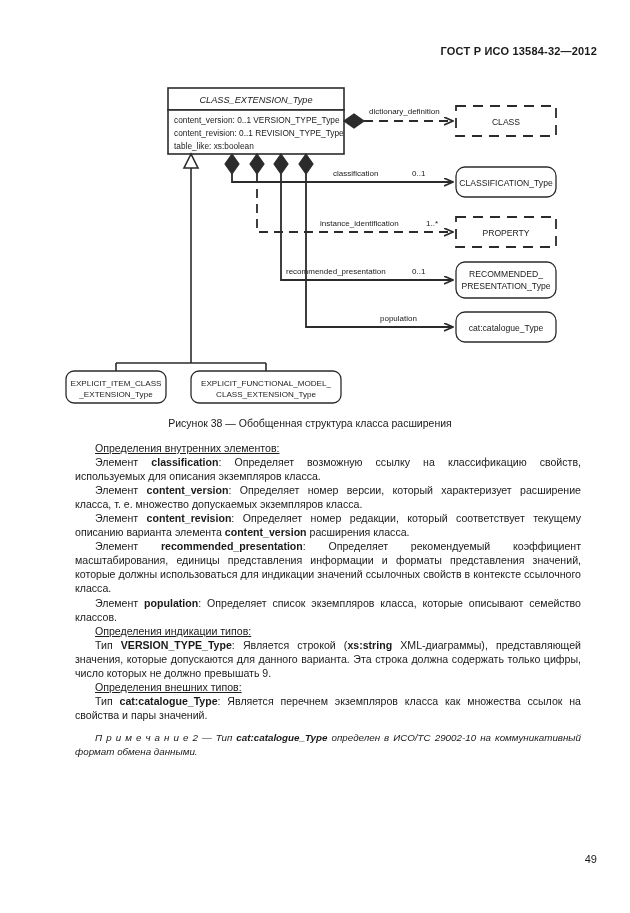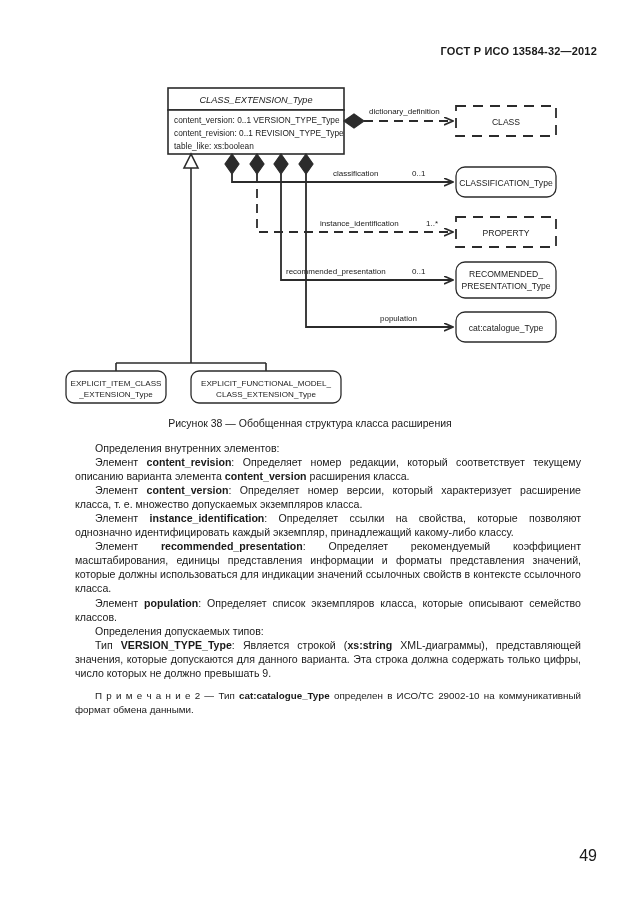--- a/index.html
+++ b/index.html
@@ -57,32 +57,34 @@
     text-justify: inter-word;
   }
   .body-text p {
     margin: 0;
     text-indent: 20px;
   }
   .body-text p.sub-head {
     text-indent: 20px;
   }
   .body-text p.sub-head span.u {
+    text-decoration: underline;
   }
   .body-text p.note {
     text-indent: 20px;
     margin-top: 9px;
     font-size: 9.8px;
+    font-style: italic;
   }
   b { font-weight: bold; }
   
   .page-number {
     position: absolute;
     right: 46px; bottom: 48px;
-    font-size: 16px;
+    font-size: 11px;
   }
 </style>
 </head>
 <body>
 
 <div class="page">
 
   <div class="header">ГОСТ Р ИСО 13584-32—2012</div>
 
   <div class="diagram">
@@ -182,40 +184,42 @@
       </g>
     </svg>
   </div>
 
   <div class="figure-caption">Рисунок 38 — Обобщенная структура класса расширения</div>
 
   <div class="body-text">
 
     <p class="sub-head"><span class="u">Определения внутренних элементов:</span></p>
 
+    <p><span>Элемент </span><b>classification</b><span>: Определяет возможную ссылку на классификацию свойств, используемых для описания экземпляров класса.</span></p>
+
+    <p><span>Элемент </span><b>content_version</b><span>: Определяет номер версии, который характеризует расширение класса, т. е. множество допускаемых экземпляров класса.</span></p>
 
     <p><span>Элемент </span><b>content_revision</b><span>: Определяет номер редакции, который соответствует текущему описанию варианта элемента </span><b>content_version</b><span> расширения класса.</span></p>
 
-    <p><span>Элемент </span><b>content_version</b><span>: Определяет номер версии, который характеризует расширение класса, т. е. множество допускаемых экземпляров класса.</span></p>
-
-
-    <p><span>Элемент </span><b>instance_identification</b><span>: Определяет ссылки на свойства, которые позволяют однозначно идентифицировать каждый экземпляр, принадлежащий какому-либо классу.</span></p>
+
 
     <p><span>Элемент </span><b>recommended_presentation</b><span>: Определяет рекомендуемый коэффициент масштабирования, единицы представления информации и форматы представления значений, которые должны использоваться для индикации значений ссылочных свойств в контексте ссылочного класса.</span></p>
 
     <p><span>Элемент </span><b>population</b><span>: Определяет список экземпляров класса, которые описывают семейство классов.</span></p>
 
 
-    <p class="sub-head"><span class="u">Определения допускаемых типов:</span></p>
+    <p class="sub-head"><span class="u">Определения индикации типов:</span></p>
 
 
 
     <p><span>Тип </span><b>VERSION_TYPE_Type</b><span>: Является строкой (</span><b>xs:string</b><span> XML-диаграммы), представляющей значения, которые допускаются для данного варианта. Эта строка должна содержать только цифры, число которых не должно превышать 9.</span></p>
 
-
+    <p class="sub-head"><span class="u">Определения внешних типов:</span></p>
+
+    <p><span>Тип </span><b>cat:catalogue_Type</b><span>: Является перечнем экземпляров класса как множества ссылок на свойства и пары значений.</span></p>
 
     <p class="note"><span>П р и м е ч а н и е   2</span><span> — </span><span>Тип </span><b>cat:catalogue_Type</b><span> определен в ИСО/ТС 29002-10 на коммуникативный формат обмена данными.</span></p>
 
   </div>
 
   <div class="page-number">49</div>
 
 </div>
 
 </body></html>

